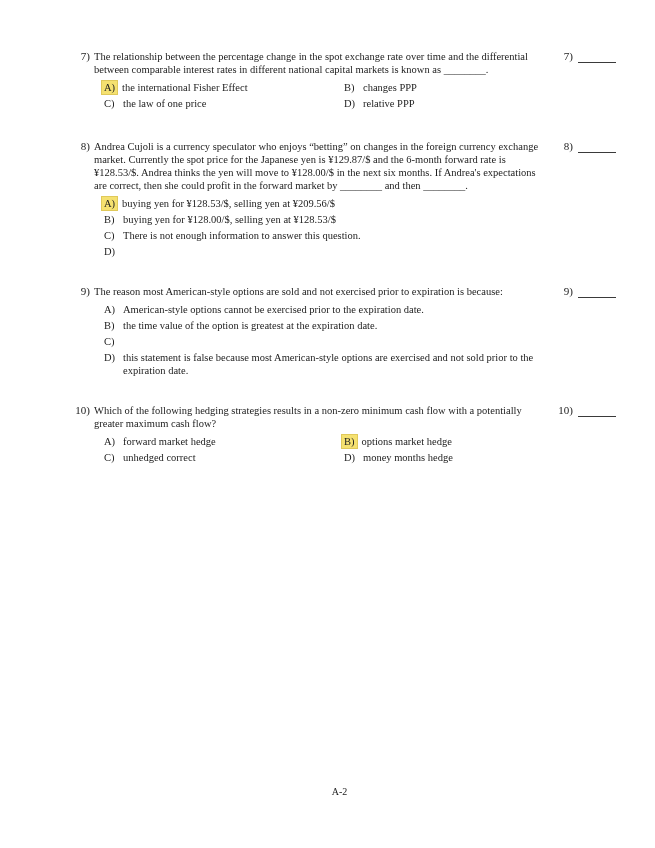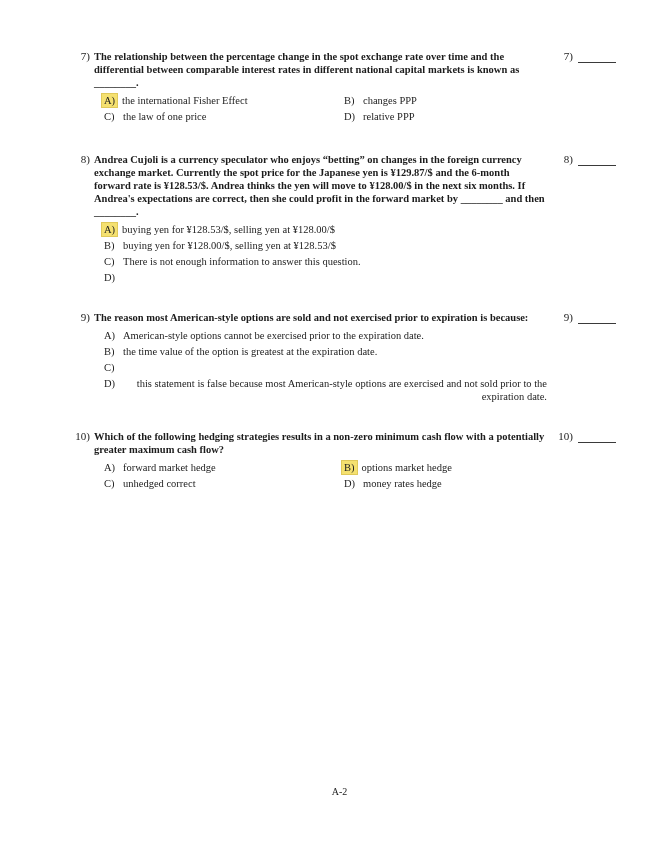--- a/index.html
+++ b/index.html
@@ -34,21 +34,20 @@
   .q-num {
     position: absolute;
     left: 0;
     top: 0;
     width: 20px;
     text-align: right;
     font-size: 11px;
   }
   .q-text {
     width: 452px;
-    font-weight: bold;
   }
   .q-ans {
     position: absolute;
     top: 0;
     right: 0;
     display: flex;
     align-items: flex-end;
     gap: 5px;
     font-size: 11px;
   }
@@ -79,21 +78,20 @@
     white-space: nowrap;
   }
   .opt-label.hl {
     background: #f5e170;
     outline: 1px solid #e0c95a;
     padding: 0 2px;
     margin-left: -2px;
   }
   .opt-text {
     max-width: 424px;
-    text-align: right;
   }
   .footer {
     position: absolute;
     bottom: 50px;
     left: 12px;
     width: 100%;
     text-align: center;
     font-size: 10px;
   }
 </style>
@@ -133,21 +131,21 @@
     <div class="question">
       <span class="q-num">8)</span>
       <div class="q-text">Andrea Cujoli is a currency speculator who enjoys “betting” on changes in the foreign currency exchange market. Currently the spot price for the Japanese yen is ¥129.87/$ and the 6-month forward rate is ¥128.53/$. Andrea thinks the yen will move to ¥128.00/$ in the next six months. If Andrea's expectations are correct, then she could profit in the forward market by ________ and then ________.</div>
       <div class="q-ans">
         <span>8)</span>
         <span class="blank"></span>
       </div>
       <div class="options">
         <div class="option">
           <span class="opt-label hl">A)</span>
-          <span class="opt-text">buying yen for ¥128.53/$, selling yen at ¥128.00/$</span>
+          <span class="opt-text">buying yen for ¥128.53/$, selling yen at ¥209.56/$</span>
         </div>
         <div class="option">
           <span class="opt-label">B)</span>
           <span class="opt-text">buying yen for ¥128.00/$, selling yen at ¥128.53/$</span>
         </div>
         <div class="option">
           <span class="opt-label">C)</span>
           <span class="opt-text">There is not enough information to answer this question.</span>
         </div>
         <div class="option">
@@ -197,21 +195,21 @@
         <div class="option">
           <span class="opt-label hl">B)</span>
           <span class="opt-text">options market hedge</span>
         </div>
         <div class="option">
           <span class="opt-label">C)</span>
           <span class="opt-text">unhedged correct</span>
         </div>
         <div class="option">
           <span class="opt-label">D)</span>
-          <span class="opt-text">money rates hedge</span>
+          <span class="opt-text">money months hedge</span>
         </div>
       </div>
     </div>
 
   </div>
 
   <div class="footer">A-2</div>
 </div>
 
 </body></html>

